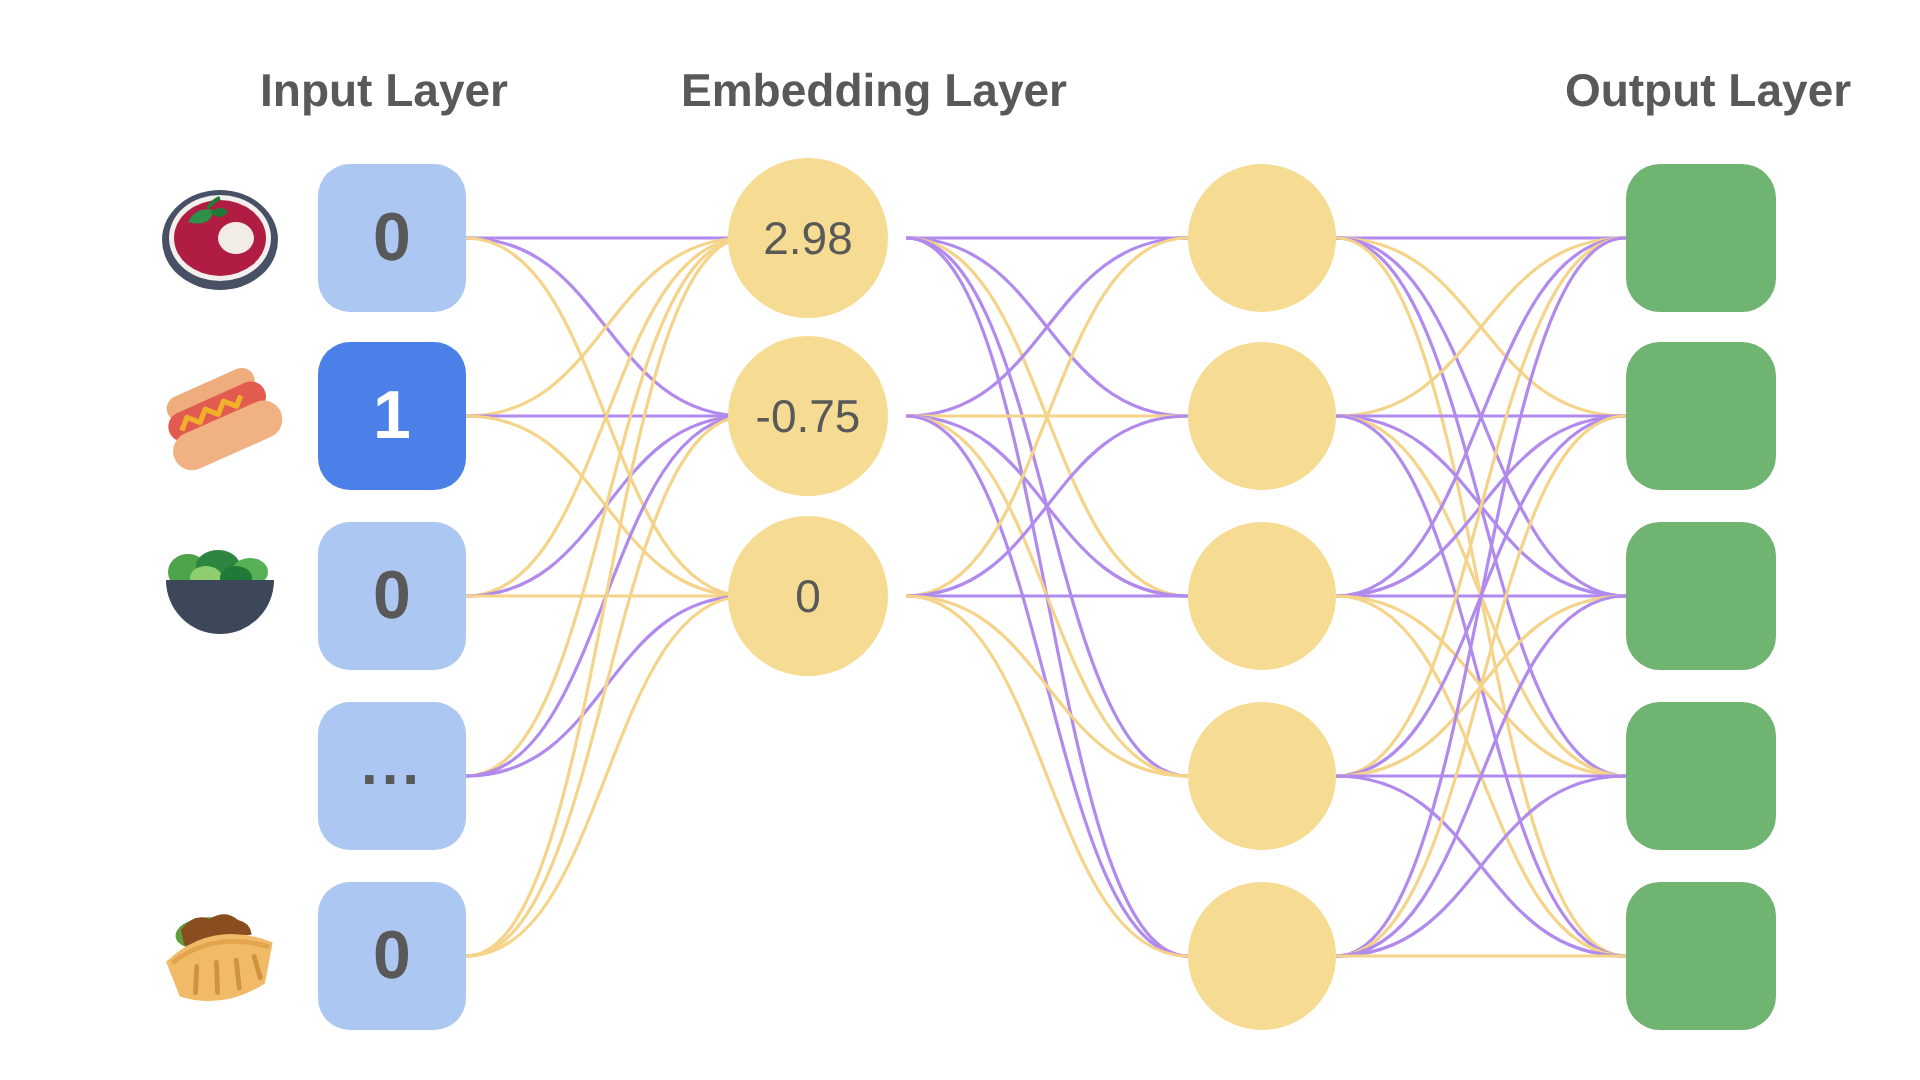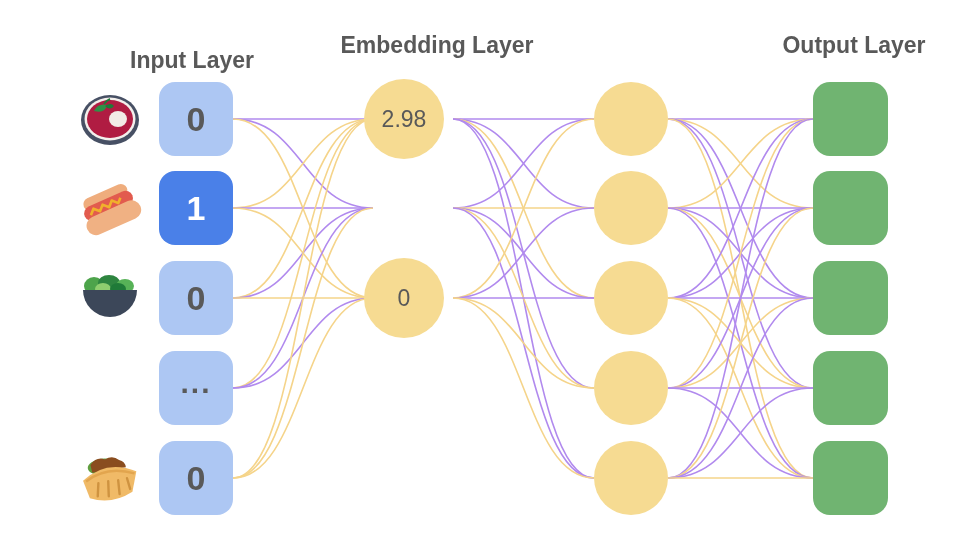--- a/index.html
+++ b/index.html
@@ -5,21 +5,21 @@
   html,body{margin:0;padding:0;background:#ffffff;}
   .canvas{
     position:relative;width:960px;height:540px;background:#ffffff;overflow:hidden;
     font-family:"Liberation Sans","DejaVu Sans",sans-serif;
   }
   svg.edges{position:absolute;left:0;top:0;width:960px;height:540px;}
   .hdr{
     position:absolute;top:32px;transform:translateX(-50%);
     font-size:23px;font-weight:700;color:#595959;white-space:nowrap;
   }
-  .hdr-input{left:192px;margin-top:15px;}
+  .hdr-input{left:192px;}
   .hdr-embedding{left:437px;}
   .hdr-output{left:854px;}
   .icon{position:absolute;left:78px;width:64px;height:58px;}
   .icon svg{width:100%;height:100%;}
   .in-box{
     position:absolute;left:159px;width:74px;height:74px;border-radius:16px;
     background:#adc7f3;display:flex;align-items:center;justify-content:center;
     font-size:34px;font-weight:700;color:#595959;
   }
   .in-box.active{background:#4a80e8;color:#ffffff;}
@@ -148,20 +148,21 @@
     </svg>
   </div>
 
   <div class="in-box" style="top:82px">0</div>
   <div class="in-box active" style="top:171px">1</div>
   <div class="in-box" style="top:261px">0</div>
   <div class="in-box dots" style="top:351px">...</div>
   <div class="in-box" style="top:441px">0</div>
 
   <div class="emb-circle" style="top:79px">2.98</div>
+  <div class="emb-circle" style="top:168px">-0.75</div>
   <div class="emb-circle" style="top:258px">0</div>
 
   <div class="hid-circle" style="top:82px"></div>
   <div class="hid-circle" style="top:171px"></div>
   <div class="hid-circle" style="top:261px"></div>
   <div class="hid-circle" style="top:351px"></div>
   <div class="hid-circle" style="top:441px"></div>
 
   <div class="out-box" style="top:82px"></div>
   <div class="out-box" style="top:171px"></div>

